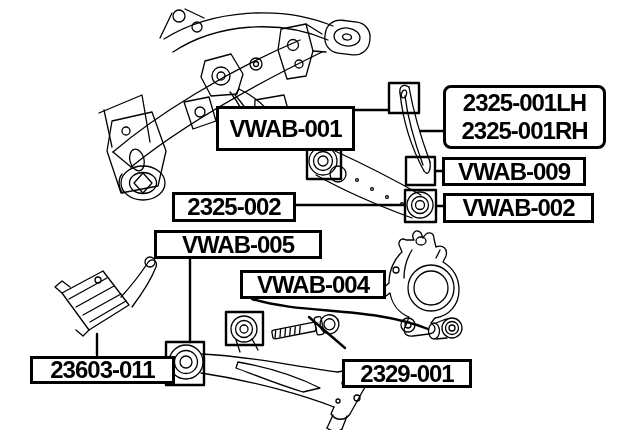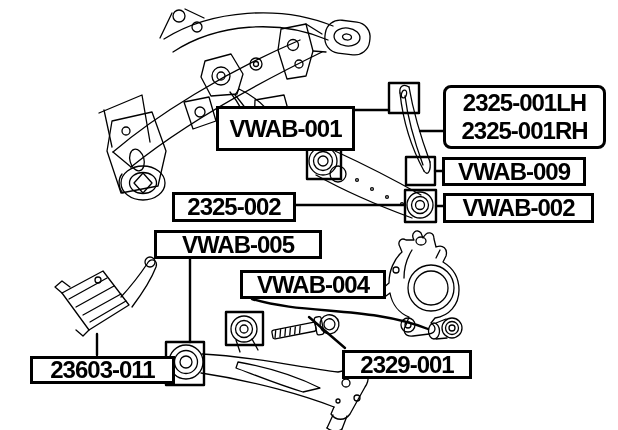--- a/index.html
+++ b/index.html
@@ -204,17 +204,17 @@
   <div class="label-box" style="left:442px;top:157px;width:144px;height:29px;">VWAB-009</div>
 
   <div class="label-box" style="left:443px;top:193px;width:151px;height:30px;">VWAB-002</div>
 
   <div class="label-box" style="left:172px;top:192px;width:124px;height:30px;">2325-002</div>
 
   <div class="label-box" style="left:154px;top:230px;width:168px;height:29px;">VWAB-005</div>
 
   <div class="label-box" style="left:240px;top:270px;width:146px;height:29px;">VWAB-004</div>
 
-  <div class="label-box" style="left:342px;top:350px;width:130px;height:29px;">2329-001</div>
+  <div class="label-box" style="left:342px;top:359px;width:130px;height:29px;">2329-001</div>
 
   <div class="label-box" style="left:6px;top:356px;width:145px;height:28px;margin-left:24px;">23603-011</div>
 
 </div>
 
 </body></html>

